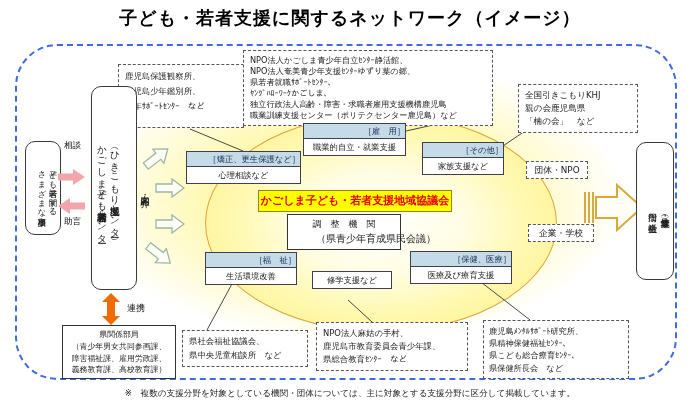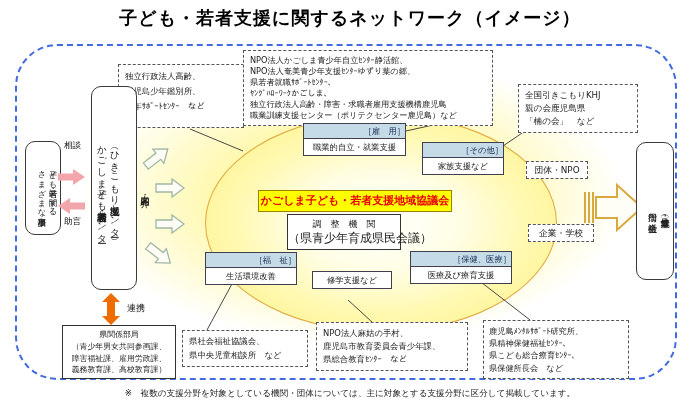--- a/index.html
+++ b/index.html
@@ -40,21 +40,21 @@
   .council-title{
     position:absolute;left:258px;top:190px;width:192px;height:20px;line-height:20px;
     background:#ffff00;border:1px solid #a08000;text-align:center;
     font-size:11px;font-weight:bold;color:#e60000;white-space:nowrap;
   }
   .coordinator{
     position:absolute;left:287px;top:214px;width:112px;height:34px;background:#fff;
     border:1px solid #333;text-align:center;
   }
   .coordinator .c1{font-size:9px;line-height:15px;margin-top:2px;white-space:nowrap;}
-  .coordinator .c2{font-size:12px;line-height:13px;white-space:nowrap;}
+  .coordinator .c2{font-size:10px;line-height:13px;white-space:nowrap;padding-left:28px;}
   .vbox{
     position:absolute;background:#fff;border:1.2px solid #3a3a3a;border-radius:10px;
     writing-mode:vertical-rl;text-orientation:mixed;
     display:block;
   }
   .vbox div{text-align:center;line-height:1.35;}
   .vbox.lr{writing-mode:vertical-lr;}
   .vlabel{
     position:absolute;writing-mode:vertical-rl;text-orientation:mixed;
     font-size:9px;letter-spacing:1px;color:#111;white-space:nowrap;
@@ -84,21 +84,21 @@
   <svg class="lines">
     <line x1="190" y1="129" x2="243" y2="151" stroke="#333" stroke-width="0.9"></line>
     <line x1="442" y1="123" x2="406" y2="131" stroke="#333" stroke-width="0.9"></line>
     <line x1="503" y1="146" x2="525" y2="131" stroke="#333" stroke-width="0.9"></line>
     <line x1="233" y1="282" x2="207" y2="330" stroke="#333" stroke-width="0.9"></line>
     <line x1="348" y1="300" x2="372" y2="322" stroke="#333" stroke-width="0.9"></line>
     <line x1="477" y1="279" x2="530" y2="320" stroke="#333" stroke-width="0.9"></line>
   </svg>
 
   <div class="dashed-note" style="left:118px;top:64px;width:112px;height:54px;line-height:15px;">
-    <div>独立行政法人高齢、</div>
+    <div>鹿児島保護観察所、</div>
     <div>鹿児島少年鑑別所、</div>
     <div>少年ｻﾎﾟｰﾄｾﾝﾀｰ　など</div>
   </div>
 
   <div class="dashed-note" style="left:243px;top:50px;width:236px;height:66px;font-size:8.2px;line-height:11px;">
     <div>NPO法人かごしま青少年自立ｾﾝﾀｰ静活館、</div>
     <div>NPO法人奄美青少年支援ｾﾝﾀｰゆずり葉の郷、</div>
     <div>県若者就職ｻﾎﾟｰﾄｾﾝﾀｰ、</div>
     <div>ﾔﾝｸﾞﾊﾛｰﾜｰｸかごしま、</div>
     <div>独立行政法人高齢・障害・求職者雇用支援機構鹿児島</div>
@@ -187,20 +187,24 @@
       </svg>
   </div>
   <div class="vlabel" style="left:138px;top:188px;height:60px;">案内・紹介</div>
 
   <div class="council-title">かごしま子ども・若者支援地域協議会</div>
   <div class="coordinator">
     <div class="c1">調　整　機　関</div>
     <div class="c2">（県青少年育成県民会議）</div>
   </div>
 
+  <div class="cat-box" style="left:186px;top:151px;width:113px;">
+    <div class="hdr">［矯正、更生保護など］</div>
+    <div class="bdy">心理相談など</div>
+  </div>
   <div class="cat-box" style="left:303px;top:123px;width:101px;">
     <div class="hdr">［雇　用］</div>
     <div class="bdy">職業的自立・就業支援</div>
   </div>
   <div class="cat-box" style="left:422px;top:142px;width:80px;">
     <div class="hdr">［その他］</div>
     <div class="bdy">家族支援など</div>
   </div>
   <div class="cat-box" style="left:205px;top:252px;width:90px;">
     <div class="hdr">［福　祉］</div>

